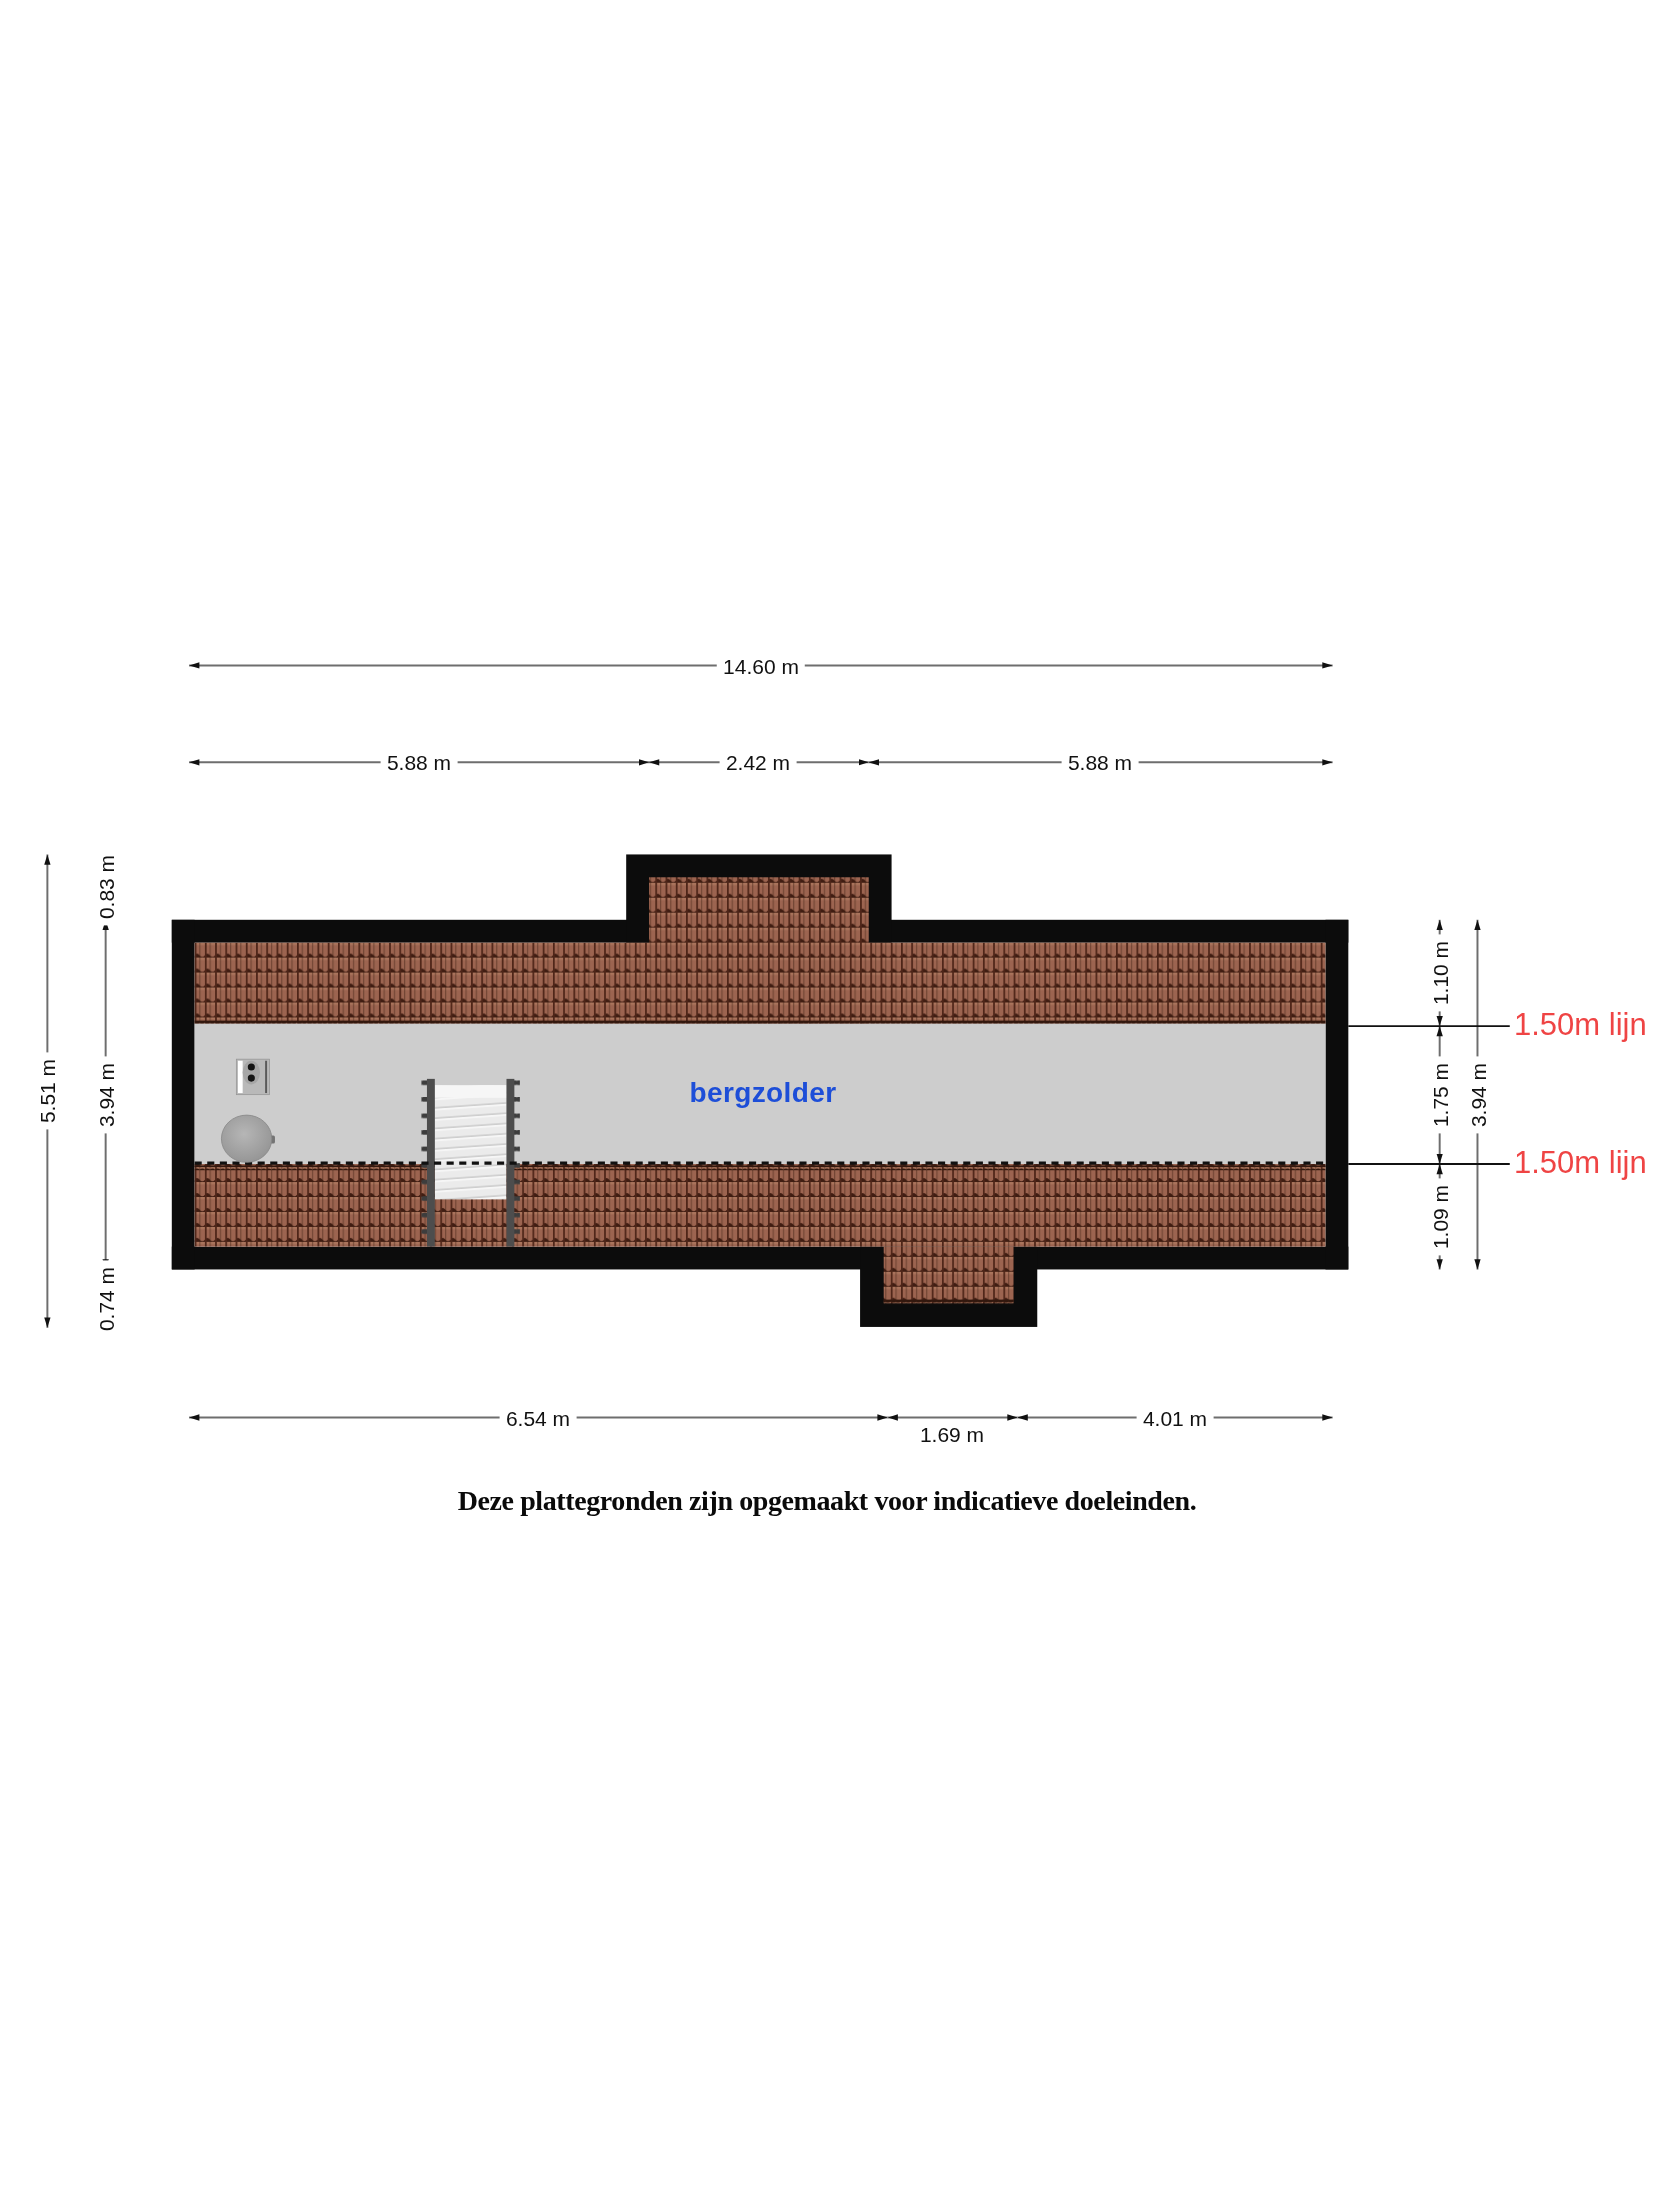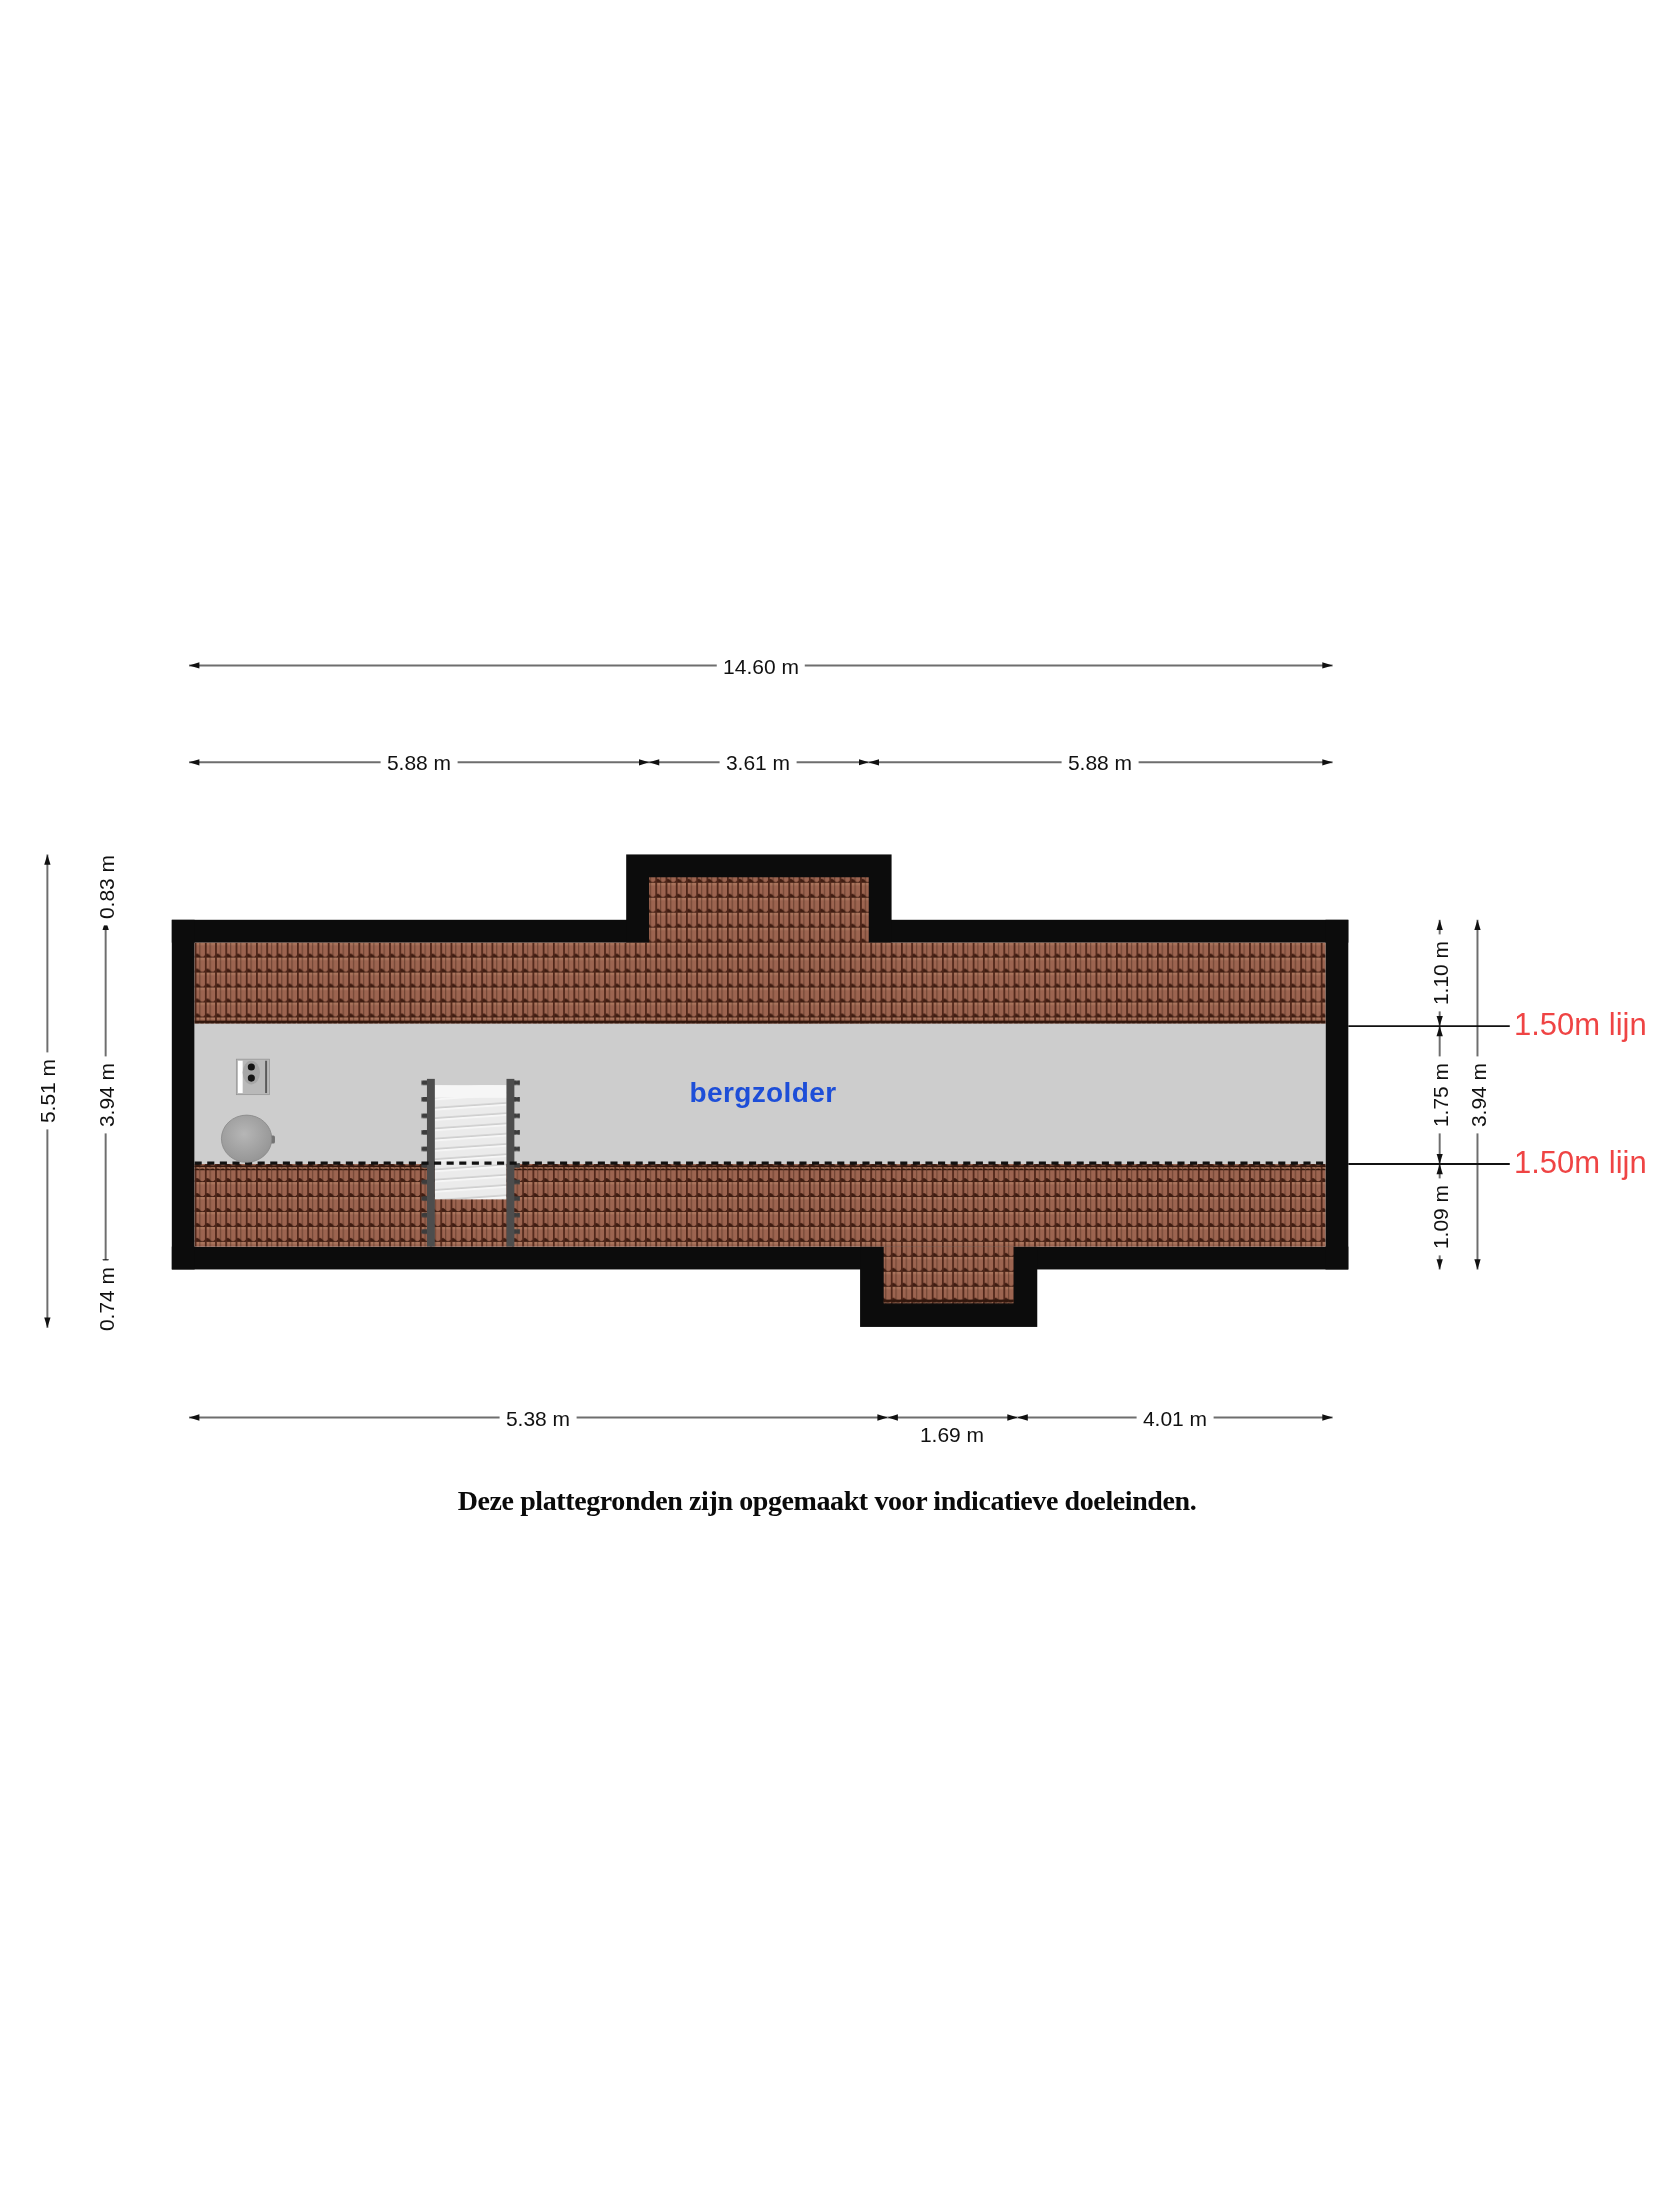--- a/index.html
+++ b/index.html
@@ -151,23 +151,23 @@
     </g>
 
     <g stroke="#111" stroke-width="2.5">
       <line x1="1712" y1="1303" x2="1917" y2="1303"></line>
       <line x1="1712" y1="1478" x2="1917" y2="1478"></line>
     </g>
   </svg>
 
   <span class="hlabel" style="left:761px; top:666px;">14.60 m</span>
   <span class="hlabel" style="left:419px; top:762px;">5.88 m</span>
-  <span class="hlabel" style="left:758px; top:762px;">3.61 m</span>
+  <span class="hlabel" style="left:758px; top:762px;">2.42 m</span>
   <span class="hlabel" style="left:1100px; top:762px;">5.88 m</span>
-  <span class="hlabel" style="left:538px; top:1418px;">5.38 m</span>
+  <span class="hlabel" style="left:538px; top:1418px;">6.54 m</span>
   <span class="hlabel" style="left:952px; top:1418px;margin-top:16px;">1.69 m</span>
   <span class="hlabel" style="left:1175px; top:1418px;">4.01 m</span>
 
   <span class="vlabel" style="left:47px; top:1091px;">5.51 m</span>
   <span class="vlabel" style="left:106px; top:887px;">0.83 m</span>
   <span class="vlabel" style="left:106px; top:1095px;">3.94 m</span>
   <span class="vlabel" style="left:106px; top:1299px;">0.74 m</span>
 
   <span class="vlabel" style="left:1440px; top:973px;">1.10 m</span>
   <span class="vlabel" style="left:1440px; top:1095px;">1.75 m</span>

